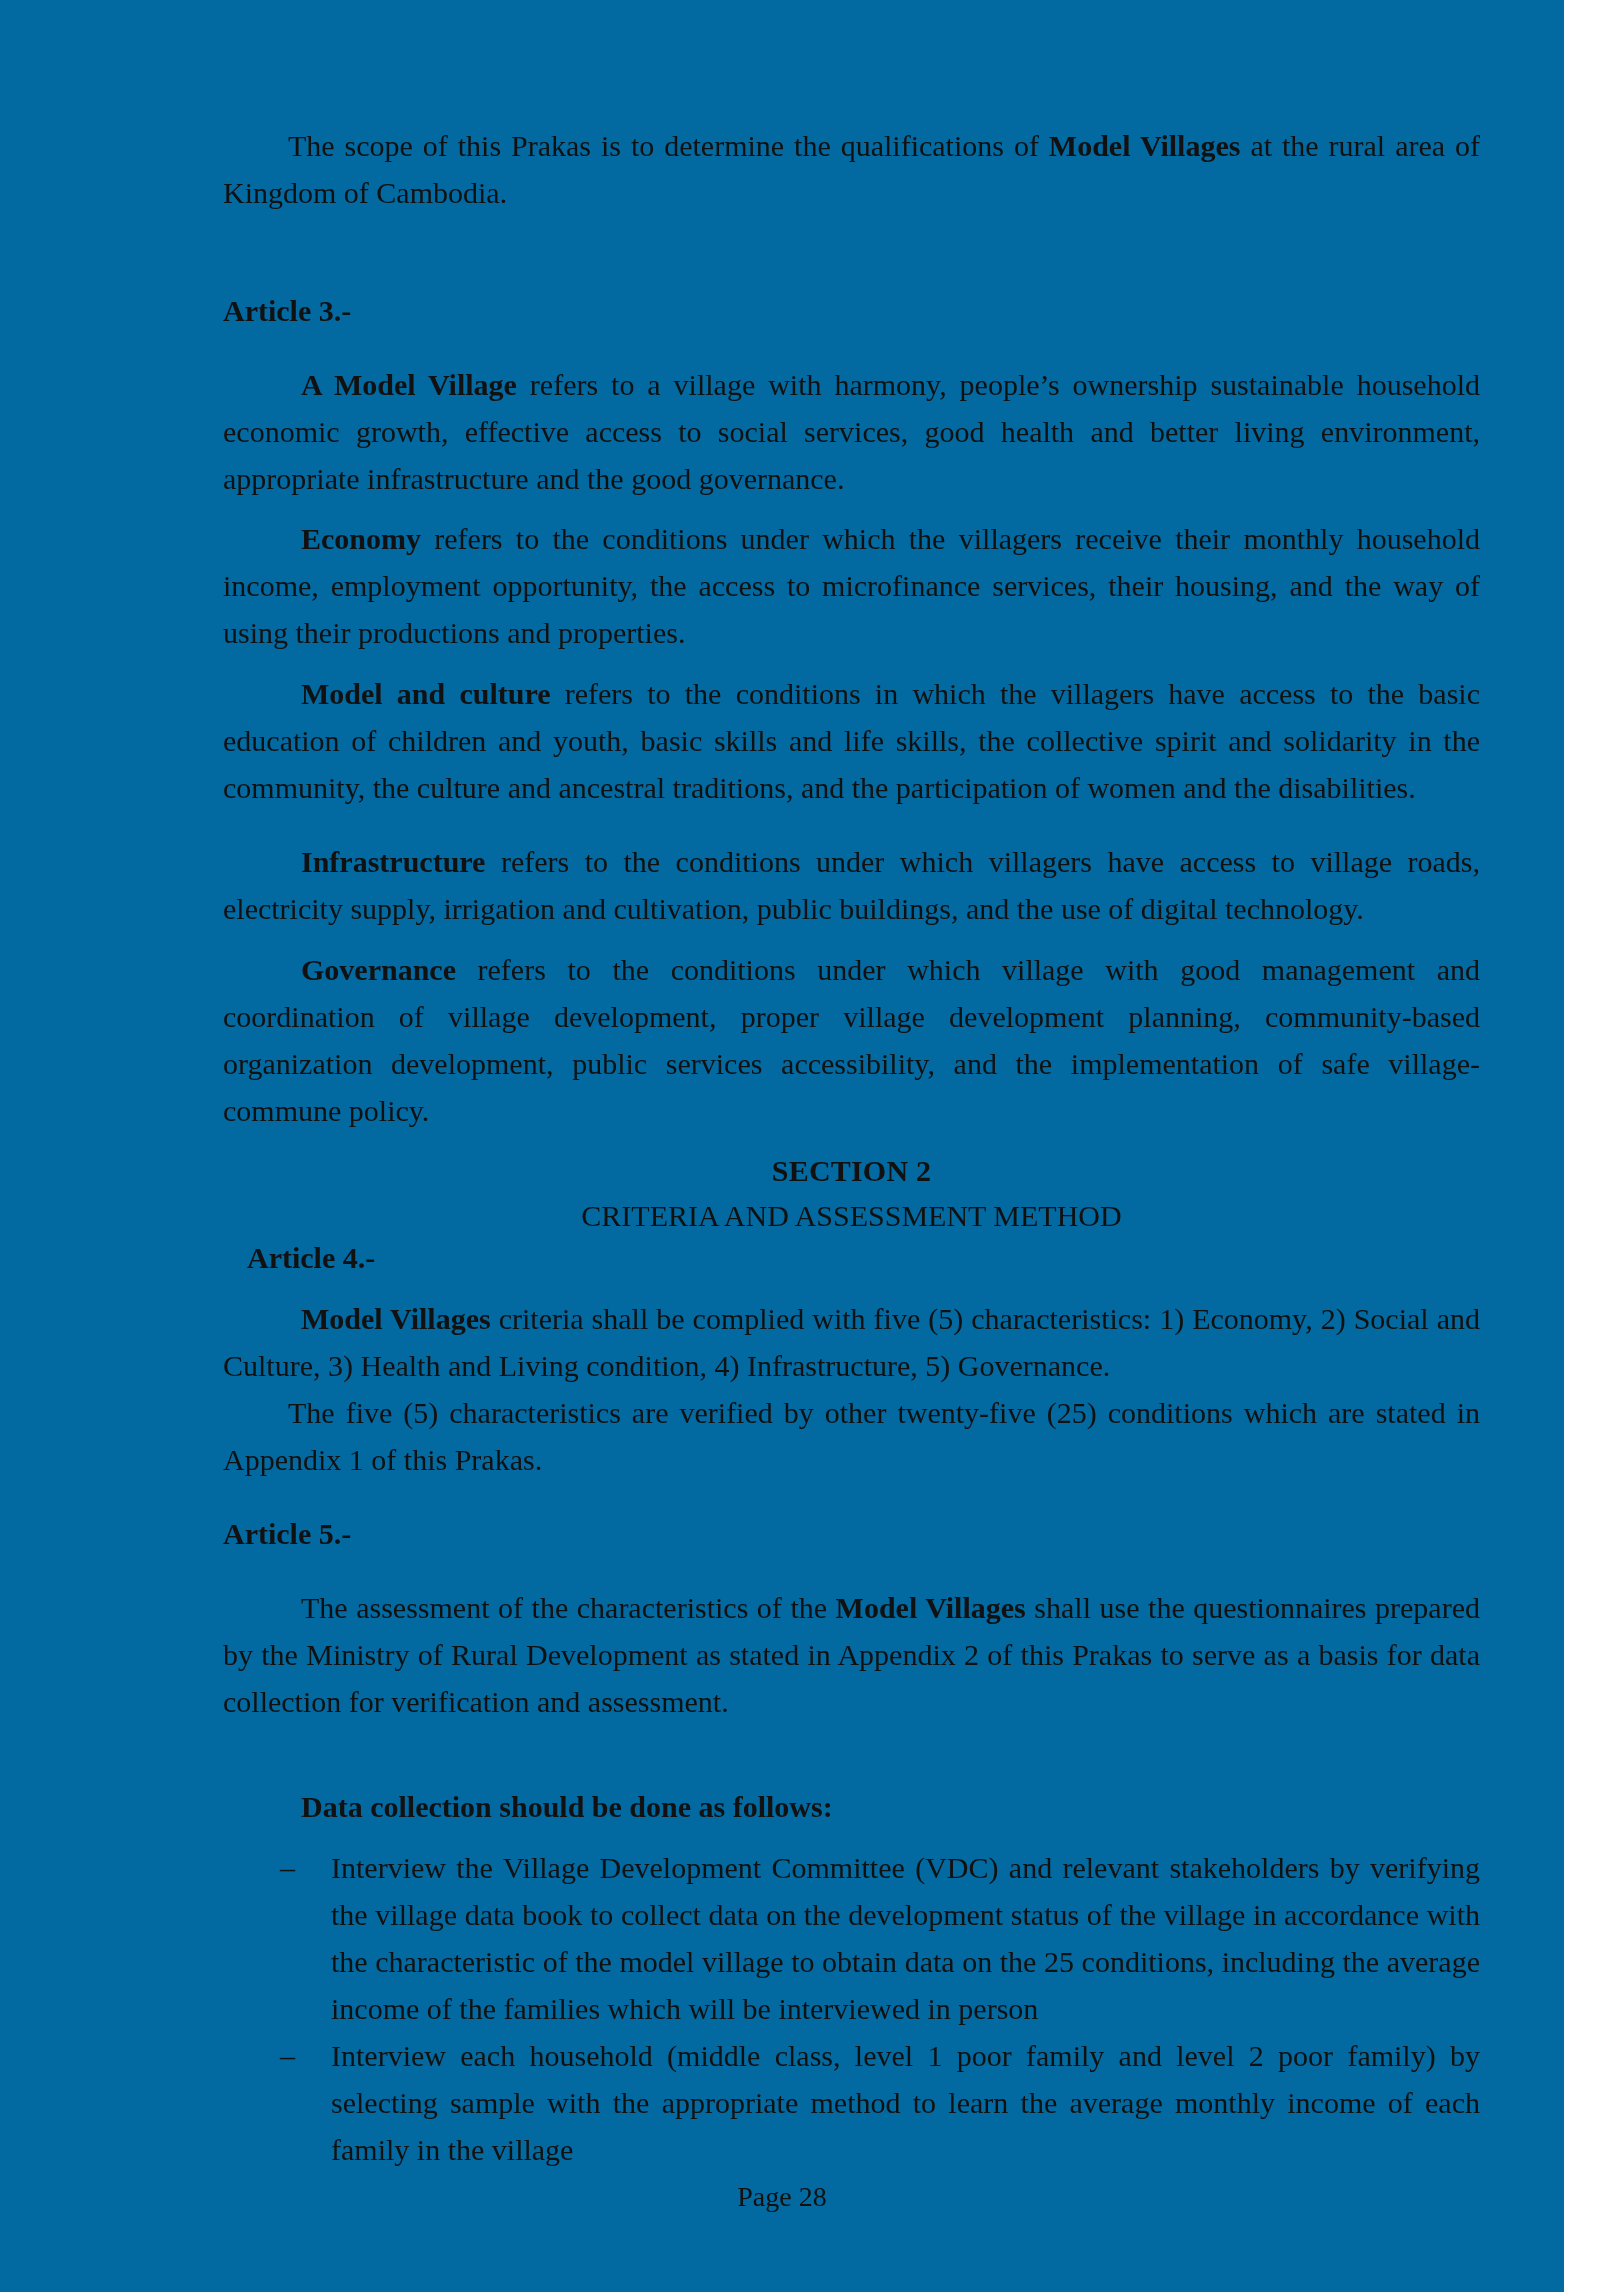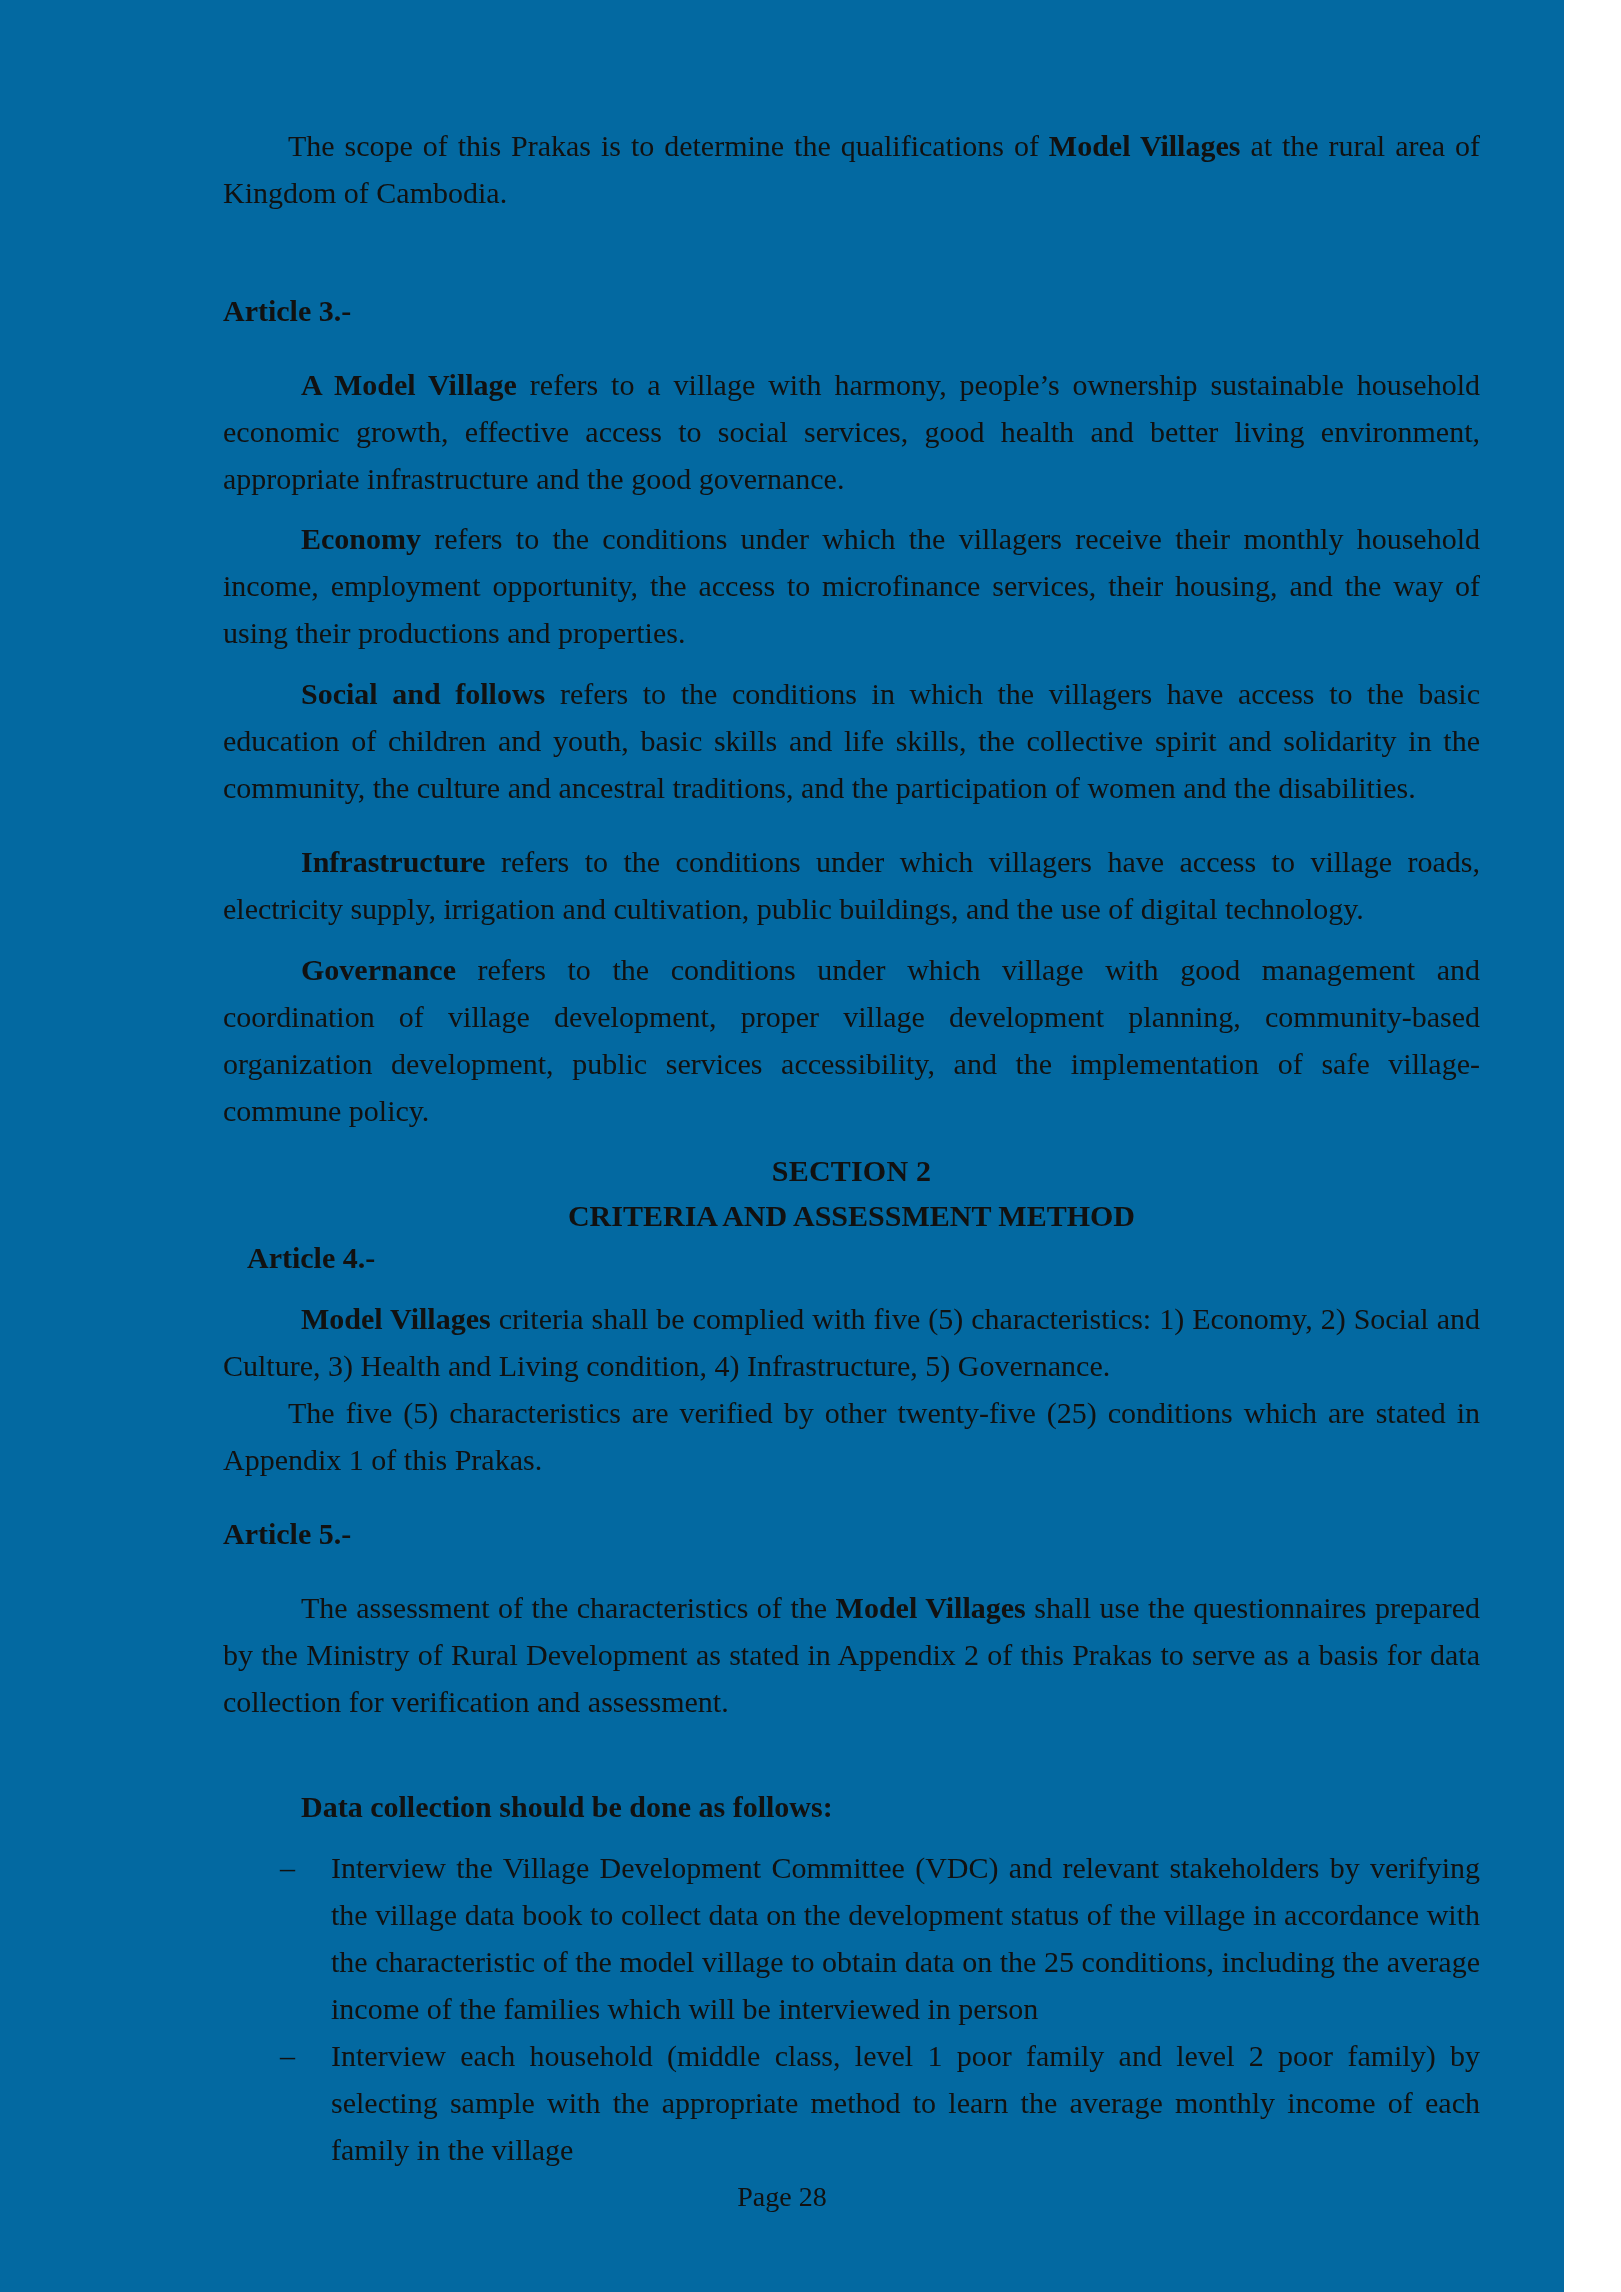--- a/index.html
+++ b/index.html
@@ -72,21 +72,21 @@
     height: 102px;
   }
   .overlap-block .centered-title {
     position: absolute;
     left: 0;
     right: 0;
     top: 0;
     text-align: center;
     font-size: 30px;
     line-height: 45px;
-    font-weight: bold;
+    font-weight: normal;
   }
   .overlap-block .left-article {
     position: absolute;
     left: 0;
     top: 43px;
     font-size: 30px;
     line-height: 43px;
     font-weight: bold;
     margin-left: 24px;
   }
@@ -143,21 +143,21 @@
 
     <p class="article-heading">Article 3.-</p>
     <div class="gap-md"></div>
 
     <p class="para indent-lg"><b>A Model Village</b><span> refers to a village with harmony, people’s ownership sustainable household economic growth, effective access to social services, good health and better living environment, appropriate infrastructure and the good governance.</span></p>
     <div class="gap-sm"></div>
 
     <p class="para indent-lg"><b>Economy</b><span> refers to the conditions under which the villagers receive their monthly household income, employment opportunity, the access to microfinance services, their housing, and the way of using their productions and properties.</span></p>
     <div class="gap-sm"></div>
 
-    <p class="para indent-lg"><b>Social and follows</b><span> refers to the conditions in which the villagers have access to the basic education of children and youth, basic skills and life skills, the collective spirit and solidarity in the community, the culture and ancestral traditions, and the participation of women and the disabilities.</span></p>
+    <p class="para indent-lg"><b>Model and culture</b><span> refers to the conditions in which the villagers have access to the basic education of children and youth, basic skills and life skills, the collective spirit and solidarity in the community, the culture and ancestral traditions, and the participation of women and the disabilities.</span></p>
     <div class="gap-sm"></div>
 
     <div class="gap-sm"></div>
 
     <p class="para indent-lg"><b>Infrastructure</b><span> refers to the conditions under which villagers have access to village roads, electricity supply, irrigation and cultivation, public buildings, and the use of digital technology.</span></p>
     <div class="gap-sm"></div>
 
     <p class="para indent-lg"><b>Governance</b><span> refers to the conditions under which village with good management and coordination of village development, proper village development planning, community-based organization development, public services accessibility, and the implementation of safe village-commune policy.</span></p>
 
     <div class="gap-sm"></div>

